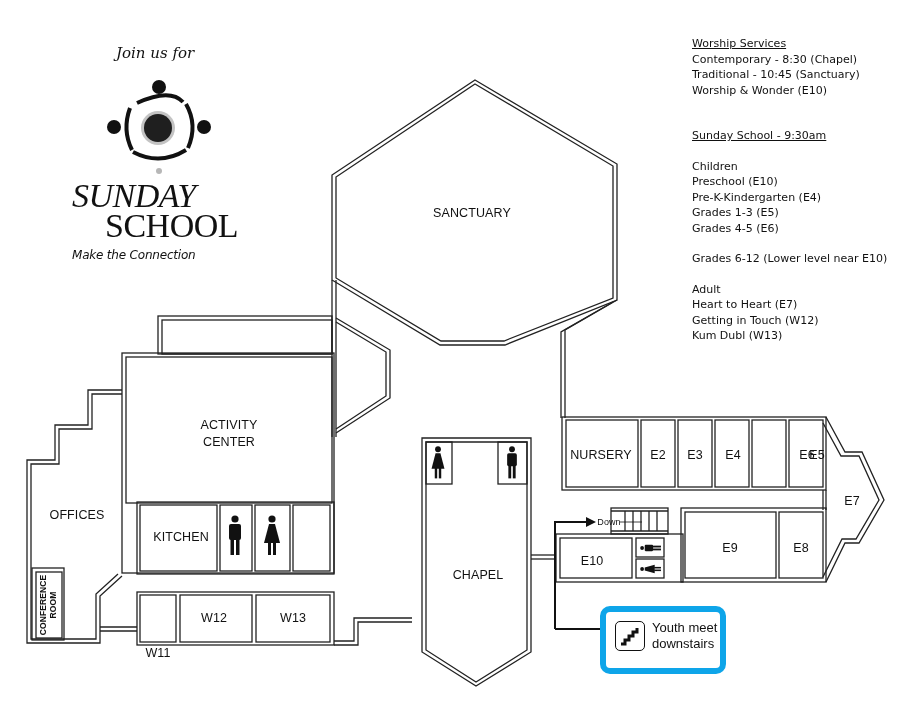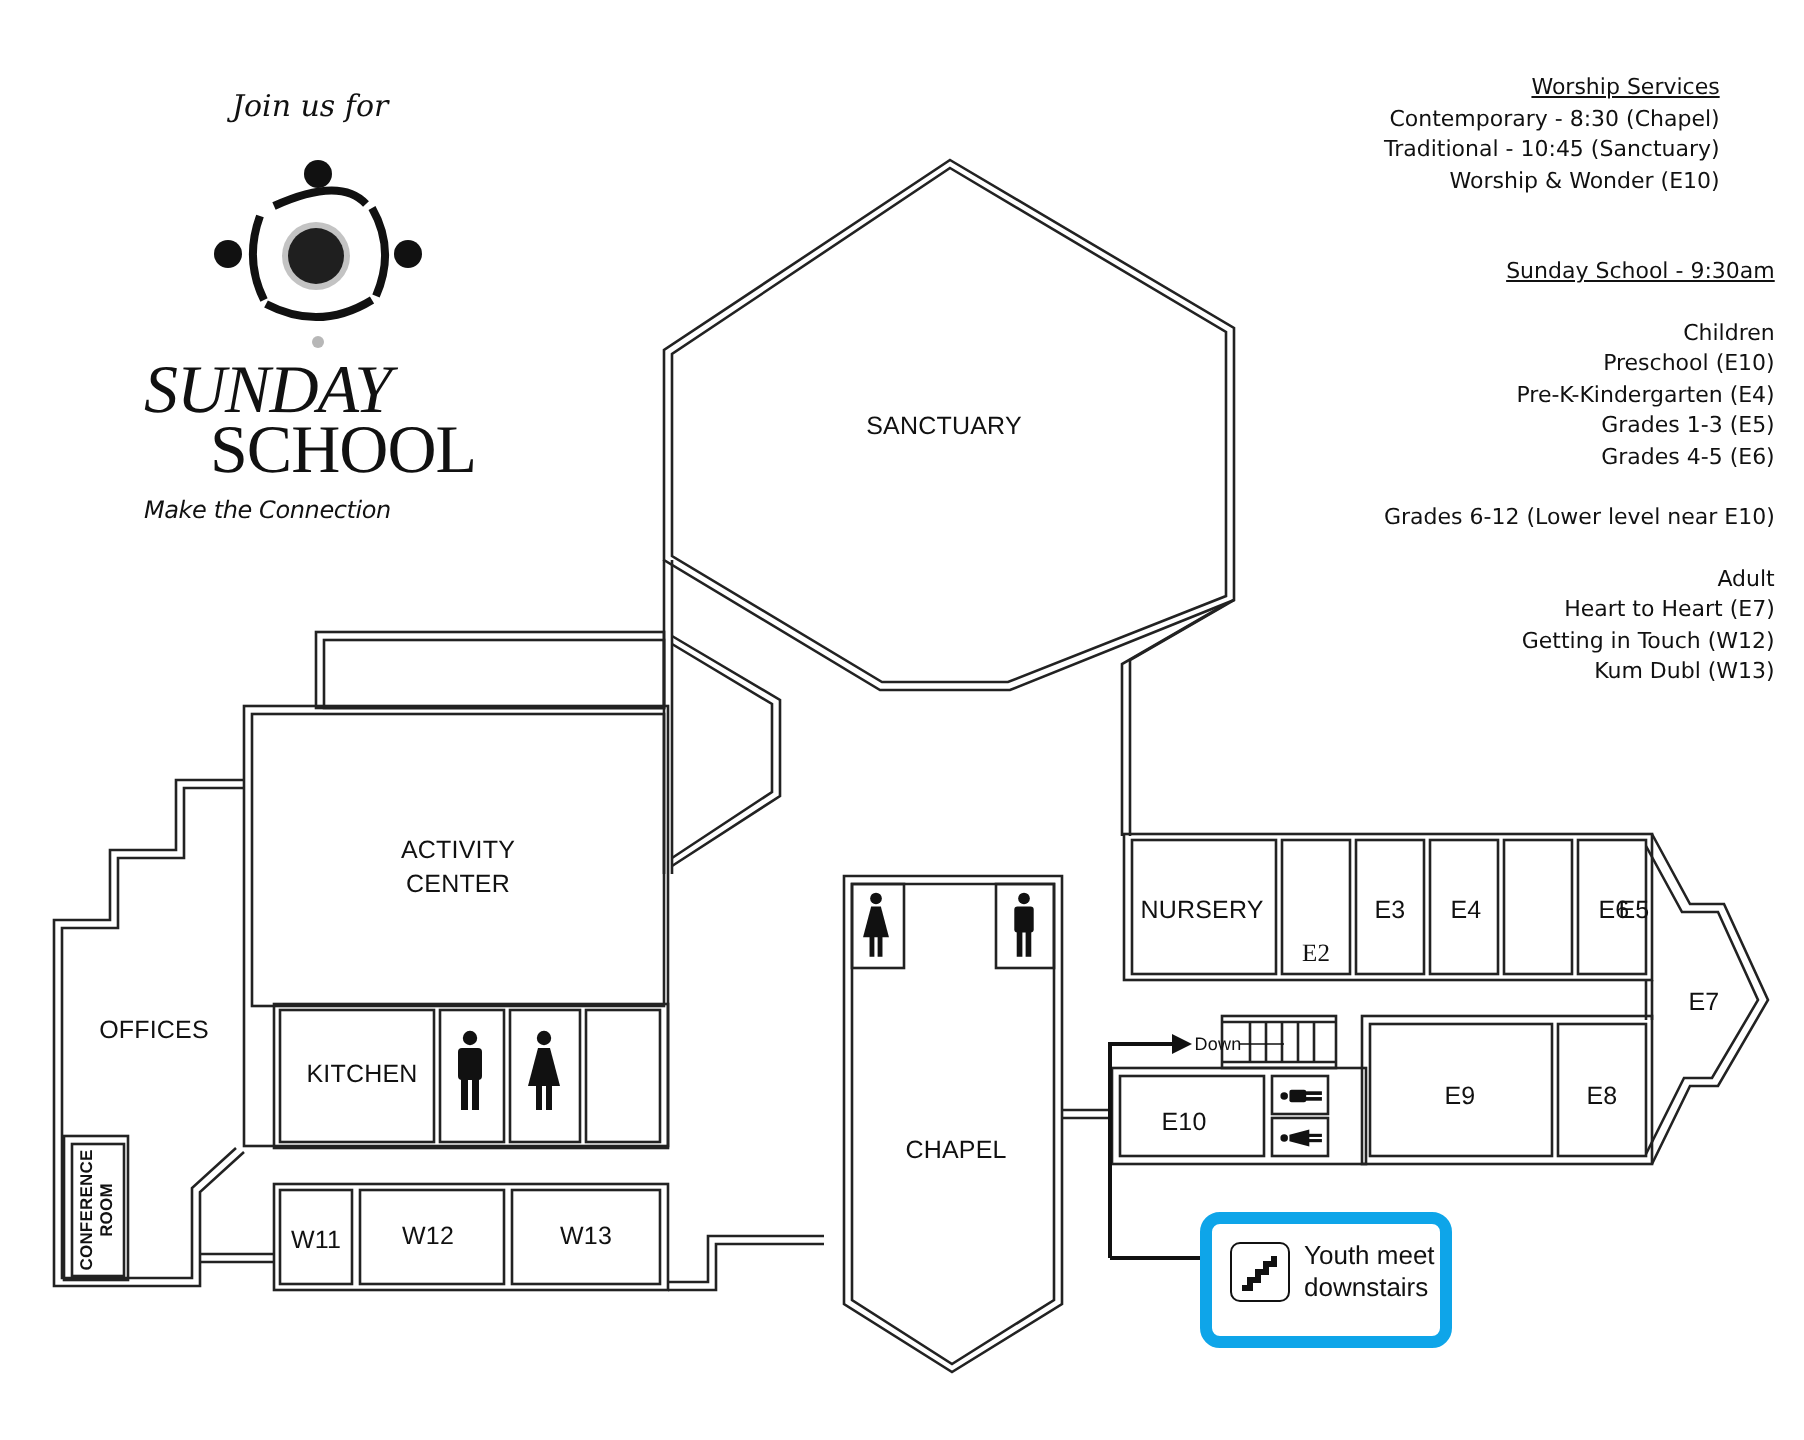--- a/index.html
+++ b/index.html
@@ -8,21 +8,21 @@
   svg.plan { position: absolute; left: 0; top: 0; }
   .wall { fill: none; stroke: #222; stroke-width: 1.3; }
   .lbl { position: absolute; font-family: "Liberation Sans", sans-serif; font-size: 12.5px; color: #111; text-align: center; white-space: nowrap; transform: translate(-50%, -50%); letter-spacing: 0.1px; }
   .lbl.sm { font-size: 9px; }
   .vert { transform: translate(-50%, -50%) rotate(-90deg); font-size: 8.5px; line-height: 10px; font-weight: bold; }
   
   .join { font-family: "DejaVu Serif", serif; font-style: italic; font-size: 15px; left: 116px; top: 44px; }
   .sunday { font-family: "Liberation Serif", serif; font-size: 34px; line-height: 32px; letter-spacing: -0.5px; }
   .tagline { font-family: "DejaVu Sans", sans-serif; font-style: italic; font-size: 12px; left: 72px; top: 248px; letter-spacing: -0.2px; }
   
-  .sched { position: absolute; left: 692px; font-family: "DejaVu Sans", sans-serif; font-size: 11px; line-height: 15.5px; color: #111; text-align: right; }
+  .sched { position: absolute; left: 692px; font-family: "DejaVu Sans", sans-serif; font-size: 11px; line-height: 15.5px; color: #111; }
   .sched .h { text-decoration: underline; }
   .sched div { white-space: nowrap; }
   .gap { height: 15px; }
   
   .callout { position: absolute; left: 600px; top: 606px; width: 126px; height: 68px; border: 6px solid #0ea5e9; border-radius: 10px; box-sizing: border-box; }
   .callout .stairbox { position: absolute; left: 9px; top: 9px; width: 30px; height: 30px; border: 1.5px solid #111; border-radius: 5px; box-sizing: border-box; }
   .callout .txt { position: absolute; left: 46px; top: 8px; font-family: "Liberation Sans", sans-serif; font-size: 13px; line-height: 16px; }
 </style>
 </head>
 <body>
@@ -169,26 +169,26 @@
 
 <div class="lbl" style="left:472px; top:213px;">SANCTUARY</div>
 <div class="lbl" style="left:229px; top:425px;">ACTIVITY</div>
 <div class="lbl" style="left:229px; top:442px;">CENTER</div>
 <div class="lbl" style="left:77px; top:515px;">OFFICES</div>
 <div class="lbl vert" style="left:48px; top:605px;">
   <span>CONFERENCE</span><br>
   <span>ROOM</span>
 </div>
 <div class="lbl" style="left:181px; top:537px;">KITCHEN</div>
-<div class="lbl" style="left:158px; top:620px;">W11</div>
+<div class="lbl" style="left:158px; top:653px;">W11</div>
 <div class="lbl" style="left:214px; top:618px;">W12</div>
 <div class="lbl" style="left:293px; top:618px;">W13</div>
 <div class="lbl" style="left:478px; top:575px;">CHAPEL</div>
 <div class="lbl" style="left:601px; top:455px;">NURSERY</div>
-<div class="lbl" style="left:658px; top:477px;font-family:Liberation Serif, serif;">E2</div>
+<div class="lbl" style="left:658px; top:455px;">E2</div>
 <div class="lbl" style="left:695px; top:455px;">E3</div>
 <div class="lbl" style="left:733px; top:455px;">E4</div>
 <div class="lbl" style="left:770px; top:455px;margin-left:47px;">E5</div>
 <div class="lbl" style="left:807px; top:455px;">E6</div>
 <div class="lbl" style="left:852px; top:501px;">E7</div>
 <div class="lbl" style="left:801px; top:548px;">E8</div>
 <div class="lbl" style="left:730px; top:548px;">E9</div>
 <div class="lbl" style="left:592px; top:561px;">E10</div>
 <div class="lbl sm" style="left:609px; top:522px;">Down</div>
 

